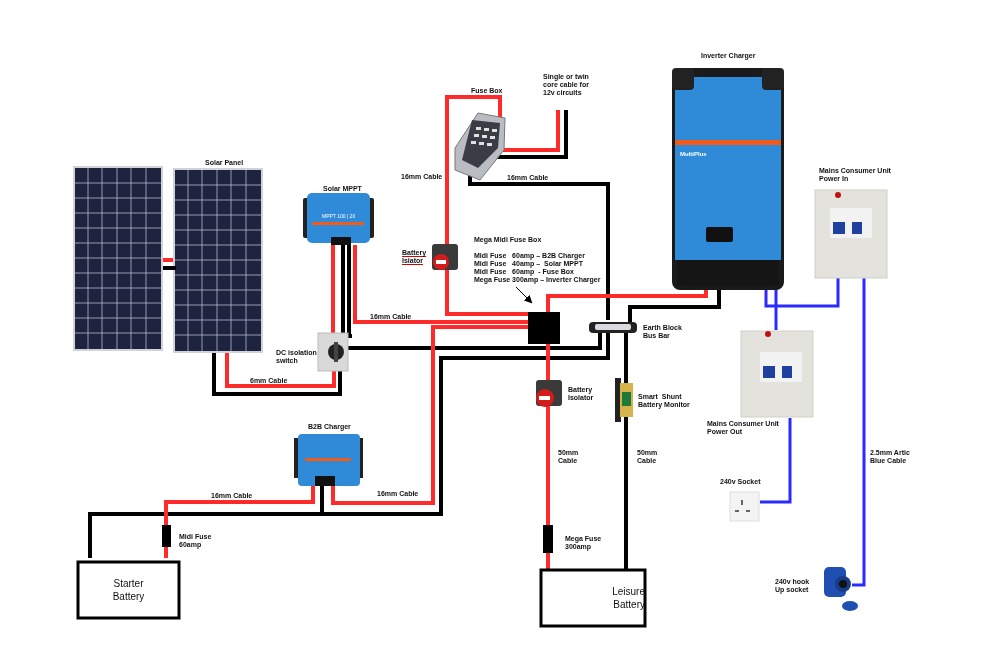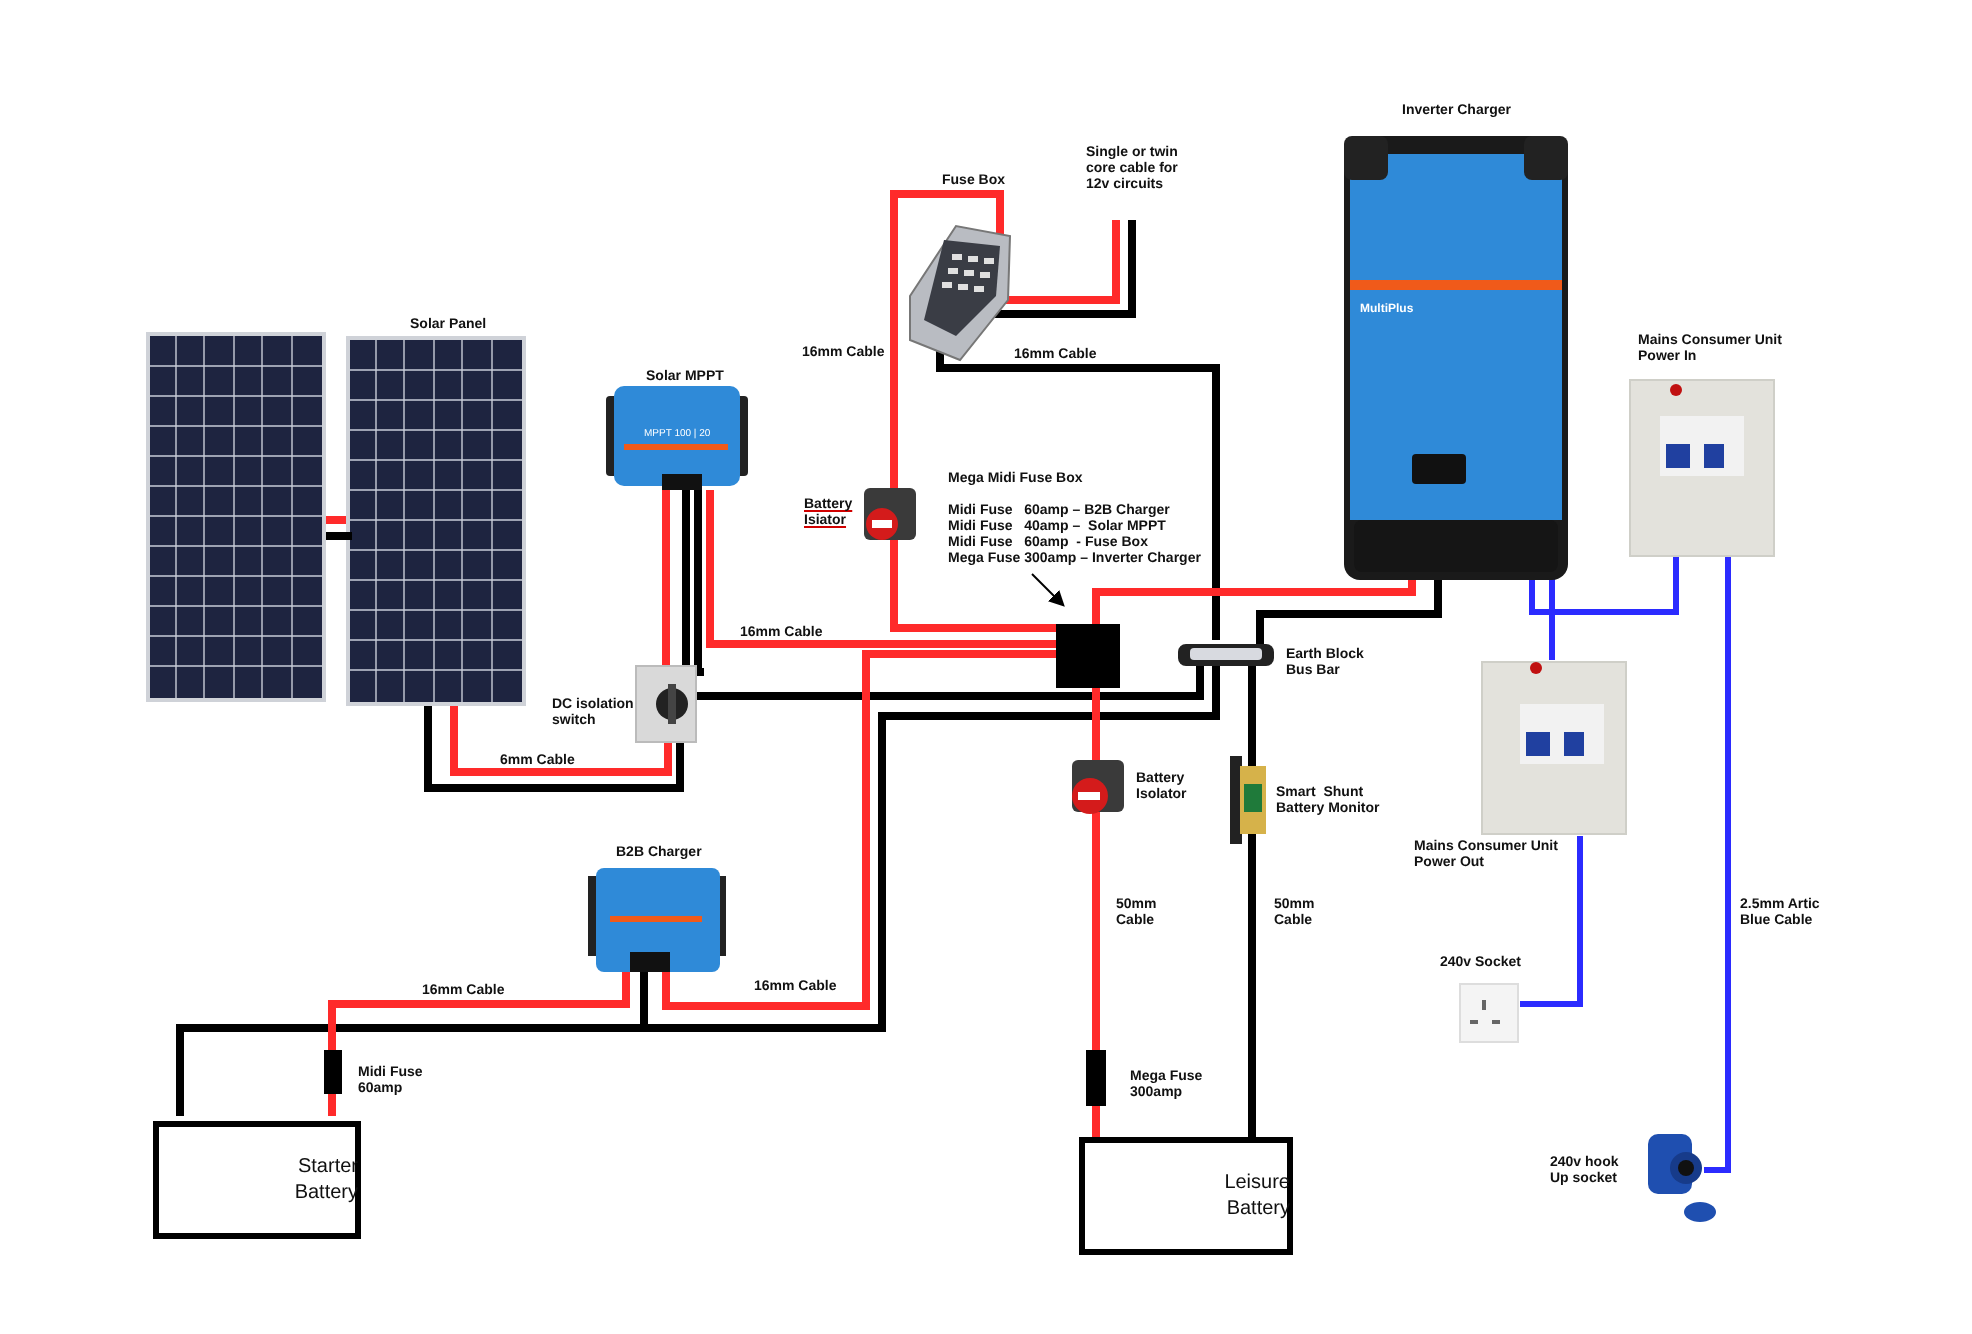--- a/index.html
+++ b/index.html
@@ -274,16 +274,16 @@
 <div class="lbl" style="left:211px; top:492px;">16mm Cable</div>
 <div class="lbl" style="left:377px; top:490px;">16mm Cable</div>
 <div class="lbl" style="left:179px; top:533px;">Midi Fuse
 60amp</div>
 <div class="lbl" style="left:720px; top:478px;">240v Socket</div>
 <div class="lbl" style="left:775px; top:578px;">240v hook
 Up socket</div>
 <div class="lbl" style="left:870px; top:449px;">2.5mm Artic
 Blue Cable</div>
 
-<div class="batt-label" style="left:78px; top:577px; width:101px;text-align:right;">Starter
+<div class="batt-label" style="left:78px; top:577px; width:101px;">Starter
 Battery</div>
 <div class="batt-label" style="left:541px; top:585px; width:104px;text-align:right;">Leisure
 Battery</div>
 
 </body></html>

